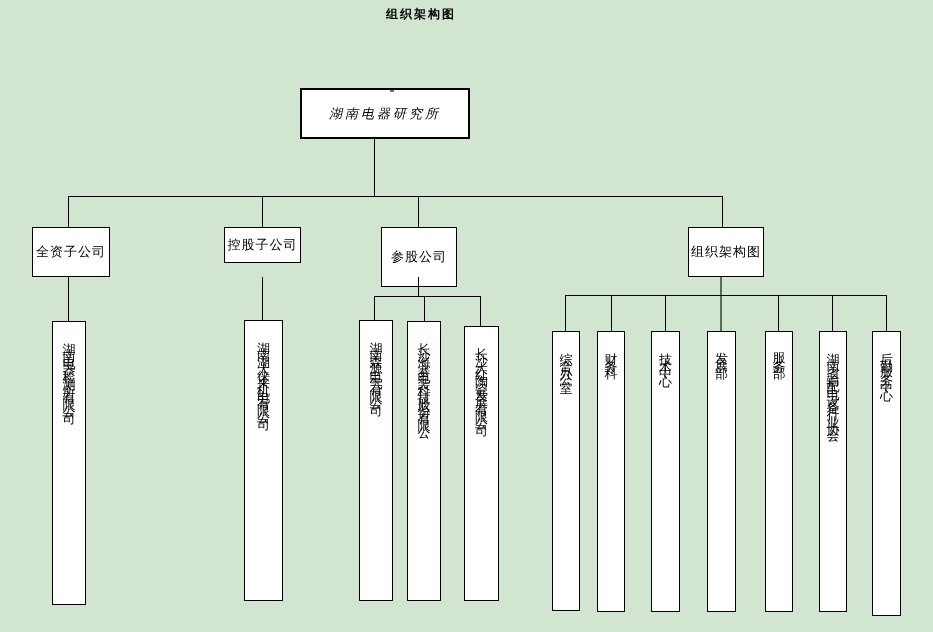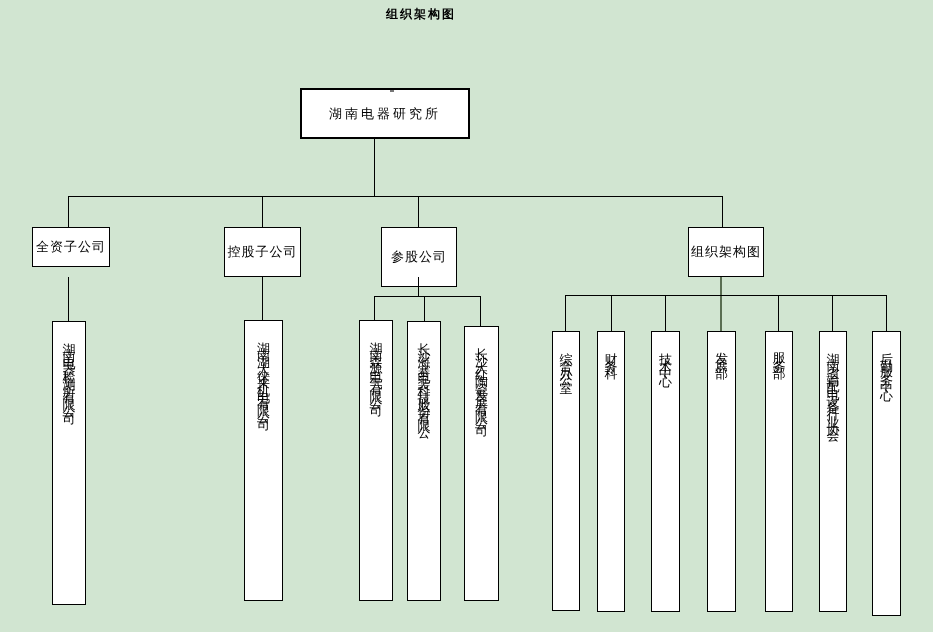--- a/index.html
+++ b/index.html
@@ -22,20 +22,21 @@
     position:absolute;
     background:#fff;
     border:1px solid #000;
     box-sizing:border-box;
     display:flex; align-items:center; justify-content:center;
     font-size:13px; color:#000;
   }
   .root {
     border-width:2px;
     letter-spacing:3px;
+    font-style:italic;
   }
   .lvl2 { letter-spacing:1px; }
   .leaf {
     align-items:flex-start;
   }
   .leaf .vtxt {
     writing-mode:vertical-rl;
     text-orientation:upright;
     letter-spacing:7px;
     padding-top:10px;
@@ -65,24 +66,24 @@
   </div>
   <div class="dot" style="left:390px; top:90px;"></div>
 
   <div class="line" style="left:374px; top:139px; width:1px; height:57px;"></div>
   <div class="line" style="left:68px;  top:196px; width:655px; height:1px;"></div>
   <div class="line" style="left:68px;  top:196px; width:1px; height:31px;"></div>
   <div class="line" style="left:262px; top:196px; width:1px; height:31px;"></div>
   <div class="line" style="left:418px; top:196px; width:1px; height:31px;"></div>
   <div class="line" style="left:722px; top:196px; width:1px; height:31px;"></div>
 
-  <div class="node lvl2" style="left:32px; top:227px; width:78px; height:40px;">
+  <div class="node lvl2" style="left:32px; top:227px; width:78px; height:50px;">
     <span>全资子公司</span>
   </div>
-  <div class="node lvl2" style="left:224px; top:227px; width:77px; height:50px;">
+  <div class="node lvl2" style="left:224px; top:227px; width:77px; height:36px;">
     <span>控股子公司</span>
   </div>
   <div class="node lvl2" style="left:381px; top:227px; width:76px; height:60px;">
     <span>参股公司</span>
   </div>
   <div class="node lvl2" style="left:688px; top:227px; width:76px; height:50px;">
     <span>组织架构图</span>
   </div>
 
   <div class="line" style="left:68px;  top:277px; width:1px; height:44px;"></div>

